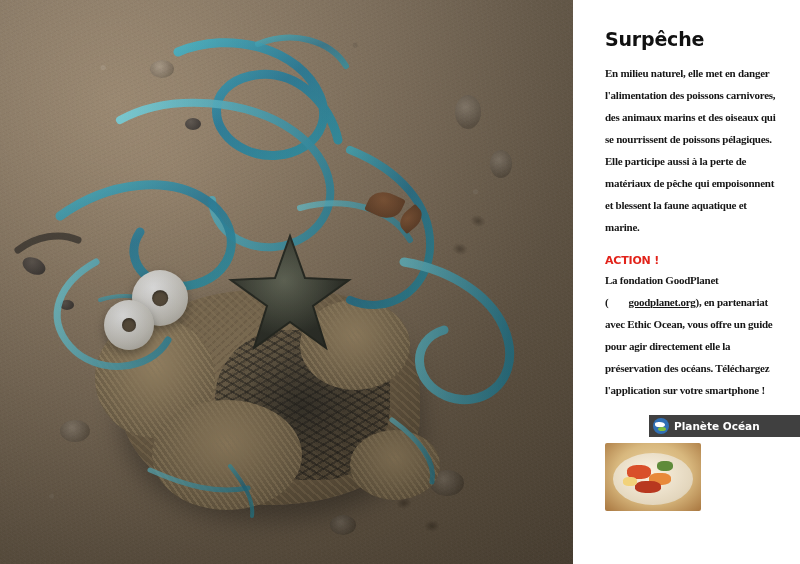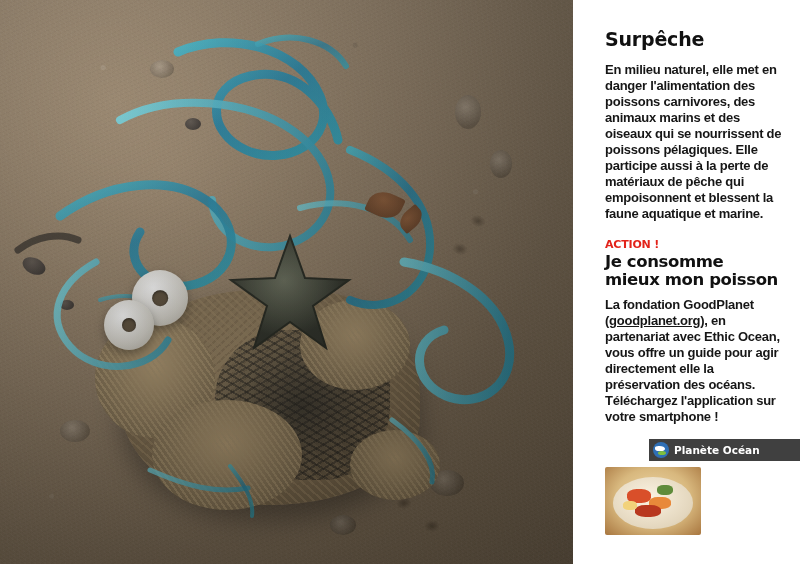--- a/index.html
+++ b/index.html
@@ -144,25 +144,25 @@
   }
   .heading {
     font-size: 19px;
     font-weight: bold;
     color: #111111;
     letter-spacing: -0.2px;
     margin: 0 0 12px 0;
     font-family: "DejaVu Sans", sans-serif;
   }
   .body-text {
-    font-size: 13px;
-    line-height: 16px;
+    font-size: 11px;
+    line-height: 22px;
     color: #161616;
     font-weight: bold;
-    font-family: Liberation Sans, sans-serif;
+    font-family: Liberation Serif, serif;
     margin: 0;
     letter-spacing: -0.25px;
   }
   .action-label {
     color: #e2231a;
     font-size: 11px;
     font-weight: bold;
     font-family: "DejaVu Sans", sans-serif;
     margin: 16px 0 2px 0;
     letter-spacing: -0.2px;
@@ -172,20 +172,21 @@
     font-weight: bold;
     color: #111111;
     line-height: 18px;
     margin: 0 0 8px 0;
     letter-spacing: -0.4px;
     font-family: "DejaVu Sans", sans-serif;
   }
   .link-strong {
     font-weight: bold;
     color: #161616;
+    padding-left: 20px;
   }
 
   
   .logo-bar {
     margin-top: 14px;
     width: 178px;
     height: 22px;
     background: #404040;
     display: flex;
     align-items: center;
@@ -327,21 +328,20 @@
     <div class="sand-shade"></div>
   </div>
 
   <div class="text-panel">
     <h1 class="heading">Surpêche</h1>
 
     <p class="body-text">En milieu naturel, elle met en danger l'alimentation des poissons carnivores, des animaux marins et des oiseaux qui se nourrissent de poissons pélagiques. Elle participe aussi à la perte de matériaux de pêche qui empoisonnent et blessent la faune aquatique et marine.</p>
 
     <div class="action-label">ACTION !</div>
 
-    <div class="subheading">Je consomme mieux mon poisson</div>
 
 
     <p class="body-text">
       <span>La fondation GoodPlanet (</span><a class="link-strong" href="#">goodplanet.org</a><span>), en partenariat avec Ethic Ocean, vous offre un guide pour agir directement elle la préservation des océans. Téléchargez l'application sur votre smartphone !</span>
     </p>
 
     <div class="logo-bar">
       <span class="logo-globe"></span>
       <span class="logo-text">Planète Océan</span>
     </div>

